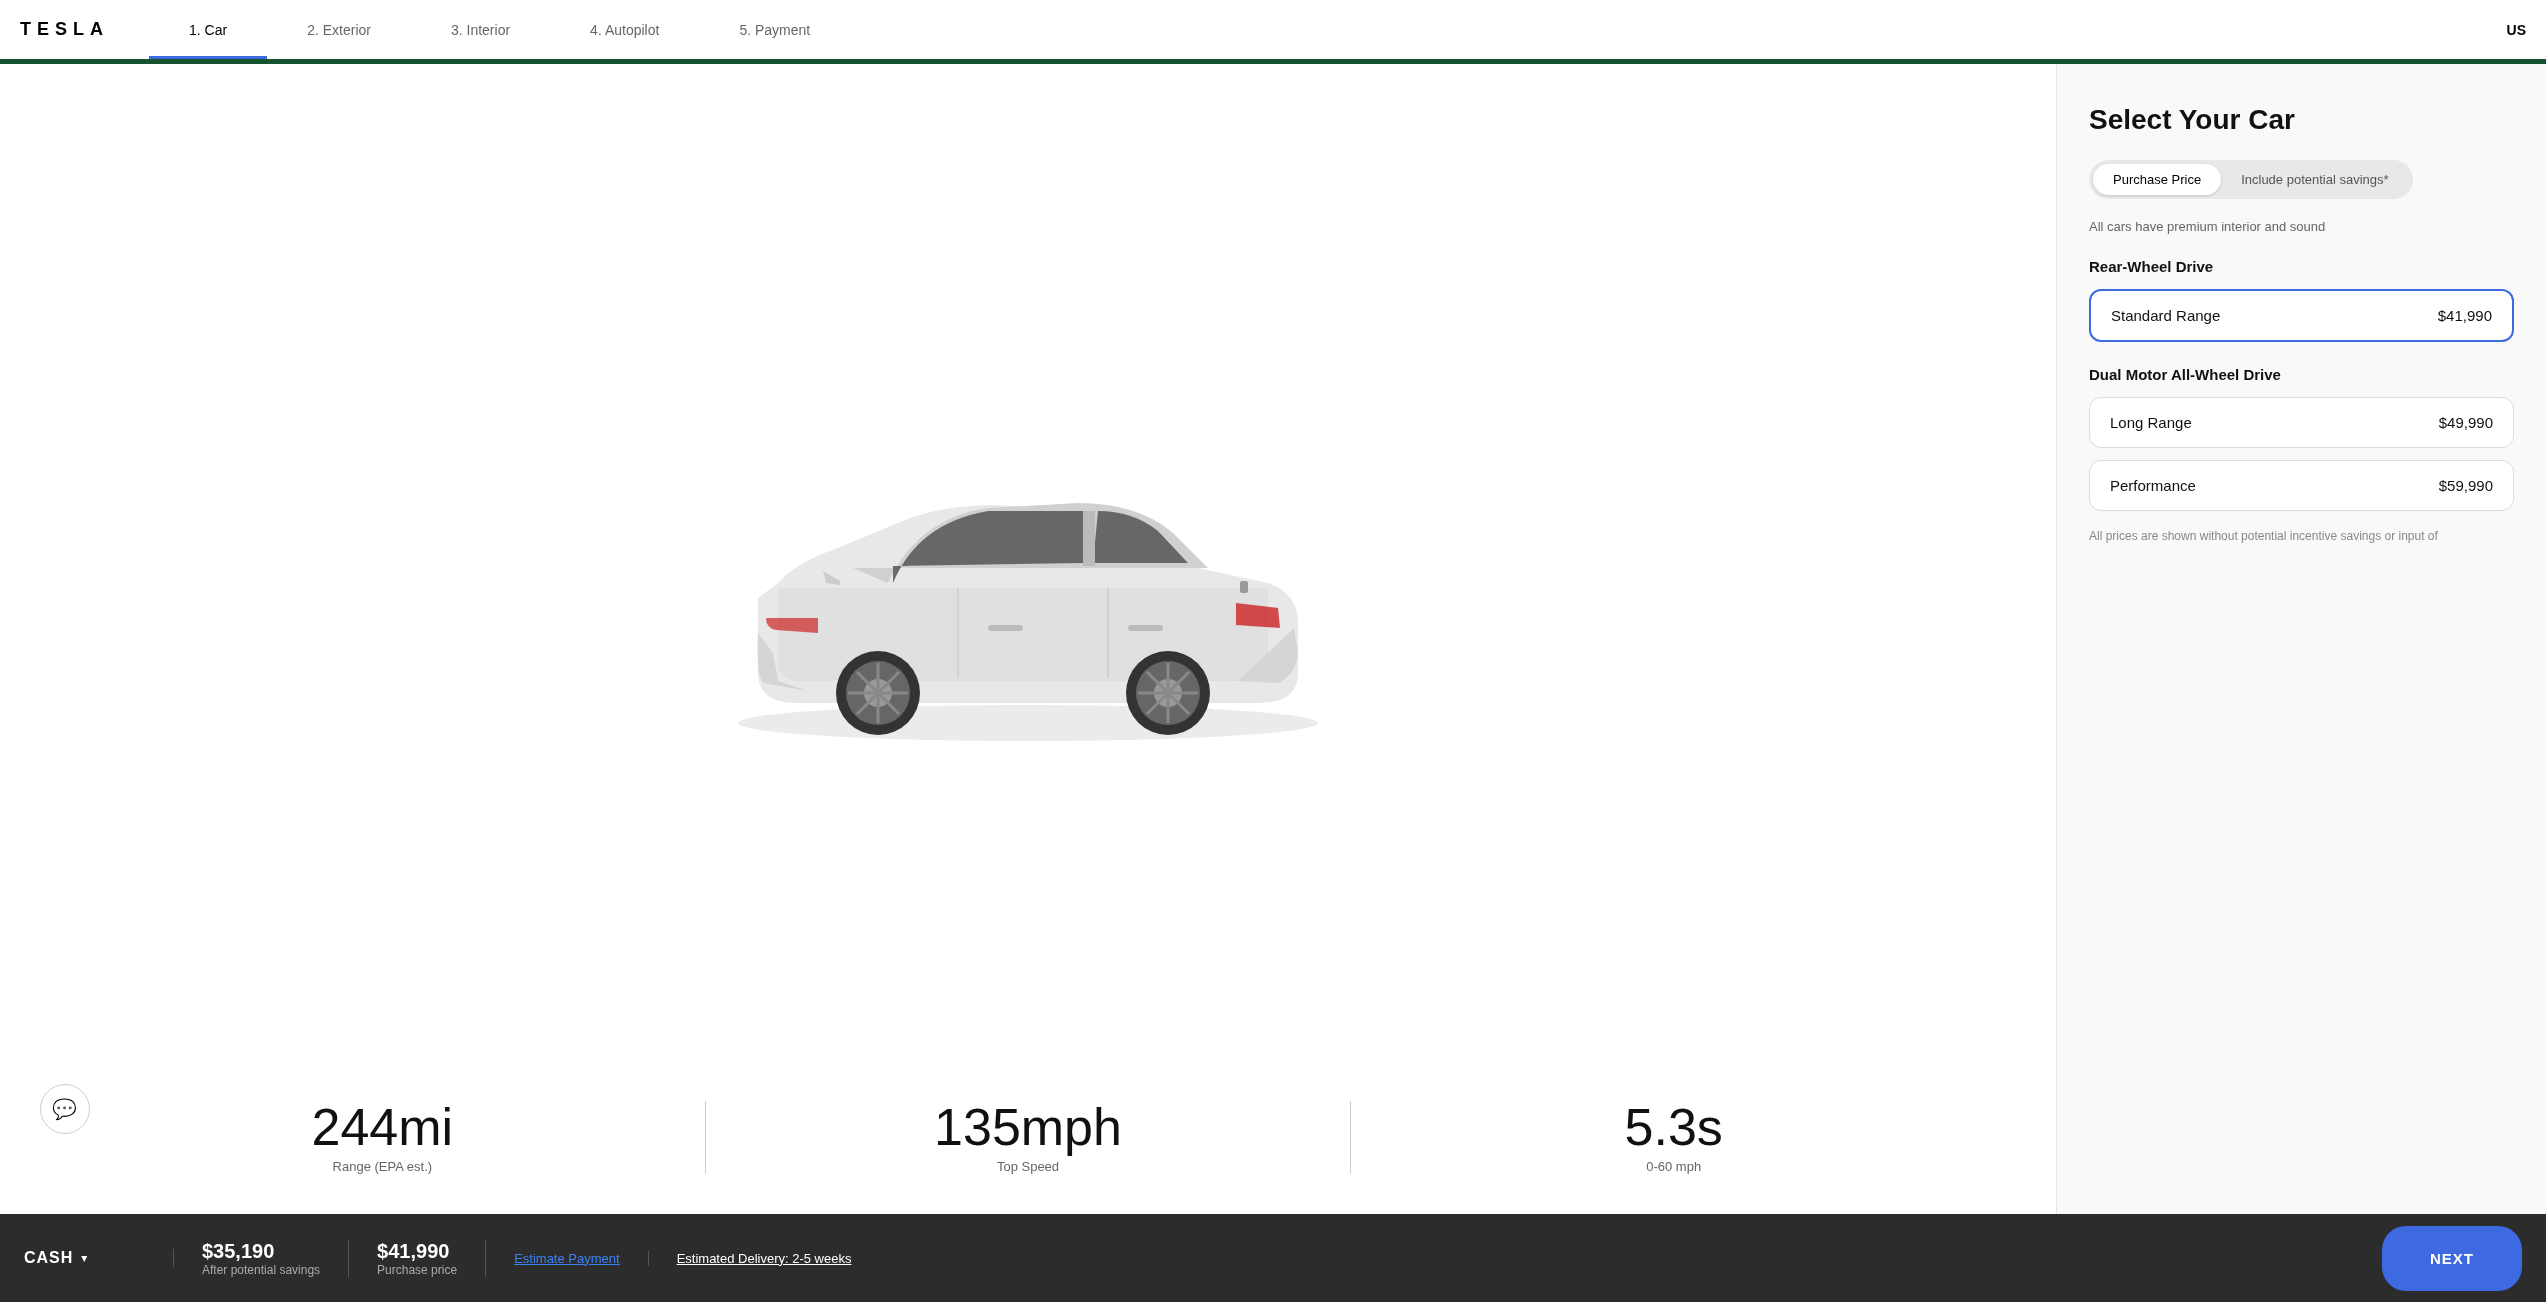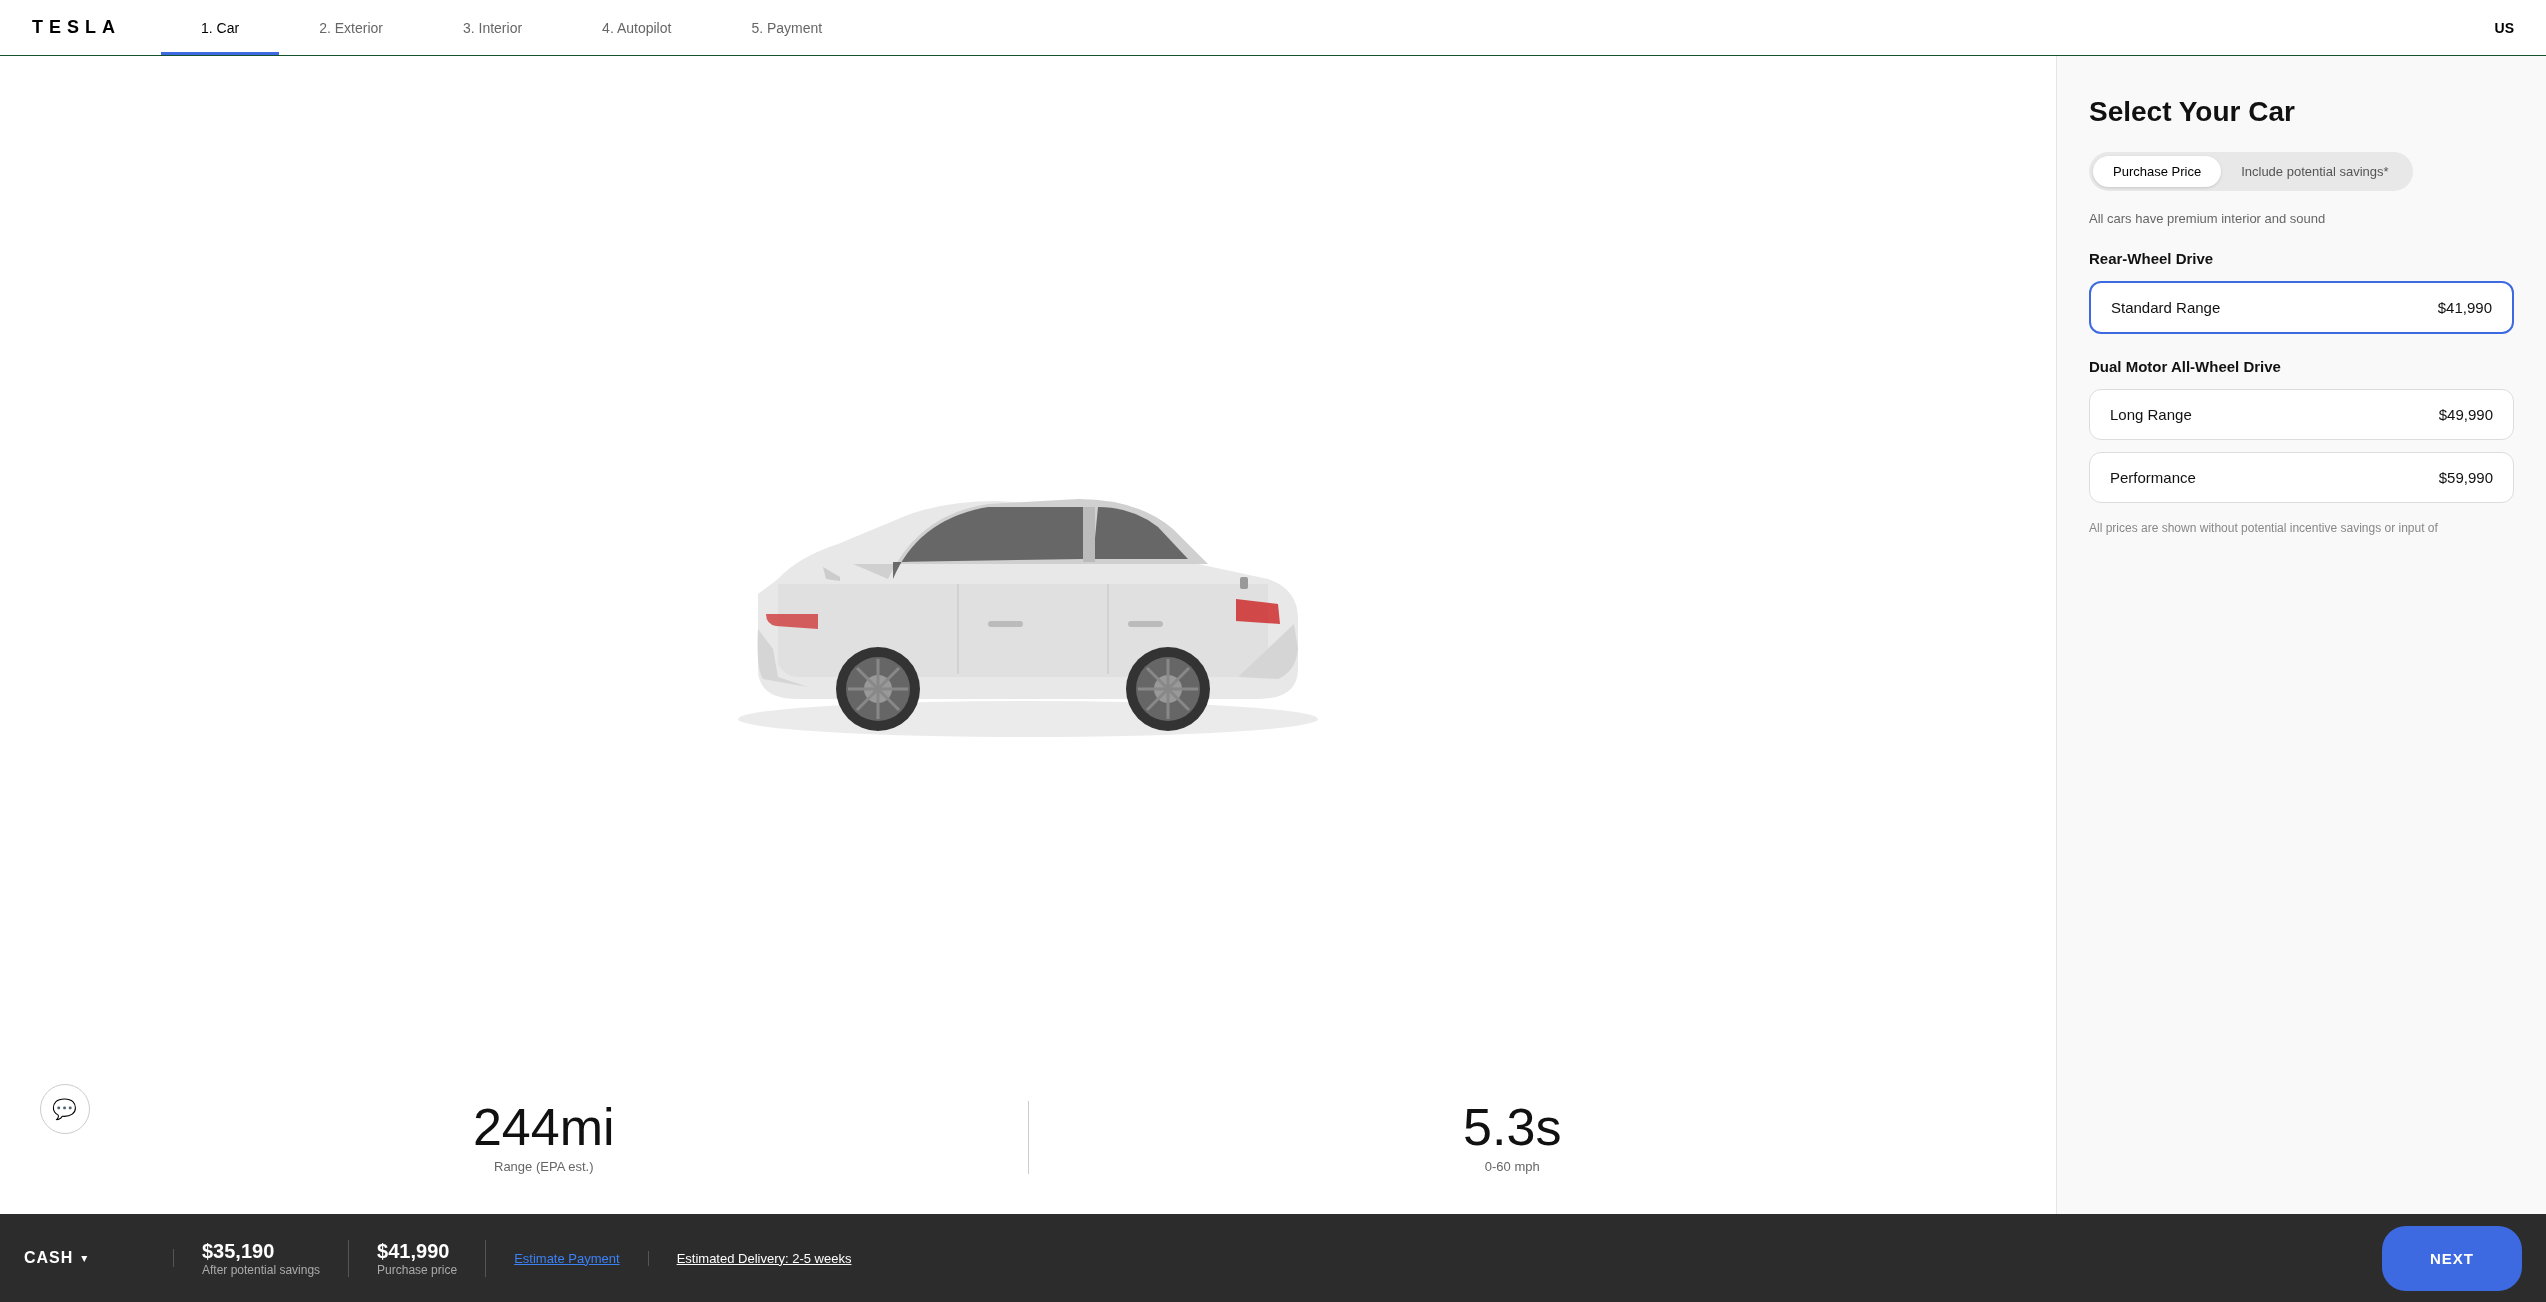--- a/index.html
+++ b/index.html
@@ -2,23 +2,23 @@
 <html><head>
   <meta charset="utf-8">
   <style>
     * { box-sizing: border-box; margin: 0; padding: 0; }
     body { font-family: 'Helvetica Neue', Helvetica, Arial, sans-serif; background: #fff; overflow: hidden; height: 100vh; display: flex; flex-direction: column; }
 
     
     .header {
       display: flex;
       align-items: center;
-      height: 56px;
-      border-bottom: 1px solid #14532d;
-      padding: 0 32px;
+      height: 64px;
+      border-bottom: 5px solid #14532d;
+      padding: 0 20px;
       position: relative;
       background: #fff;
     }
     .header-logo {
       font-size: 18px;
       font-weight: 700;
       letter-spacing: 6px;
       color: #000;
       margin-right: 40px;
       flex-shrink: 0;
@@ -388,20 +388,24 @@
         <path d="M162,168 L145,158 L148,170 L162,172 Z" fill="#ccc"></path>
 
         <rect x="562" y="168" width="8" height="12" rx="2" fill="#999"></rect>
       </svg>
     </div>
 
     <div class="stats-bar">
       <div class="stat-item">
         <div class="stat-value">244mi</div>
         <div class="stat-label">Range (EPA est.)</div>
+      </div>
+      <div class="stat-item">
+        <div class="stat-value">135mph</div>
+        <div class="stat-label">Top Speed</div>
       </div>
       <div class="stat-item">
         <div class="stat-value">5.3s</div>
         <div class="stat-label">0-60 mph</div>
       </div>
     </div>
 
     <div class="chat-button">💬</div>
   </div>
 

